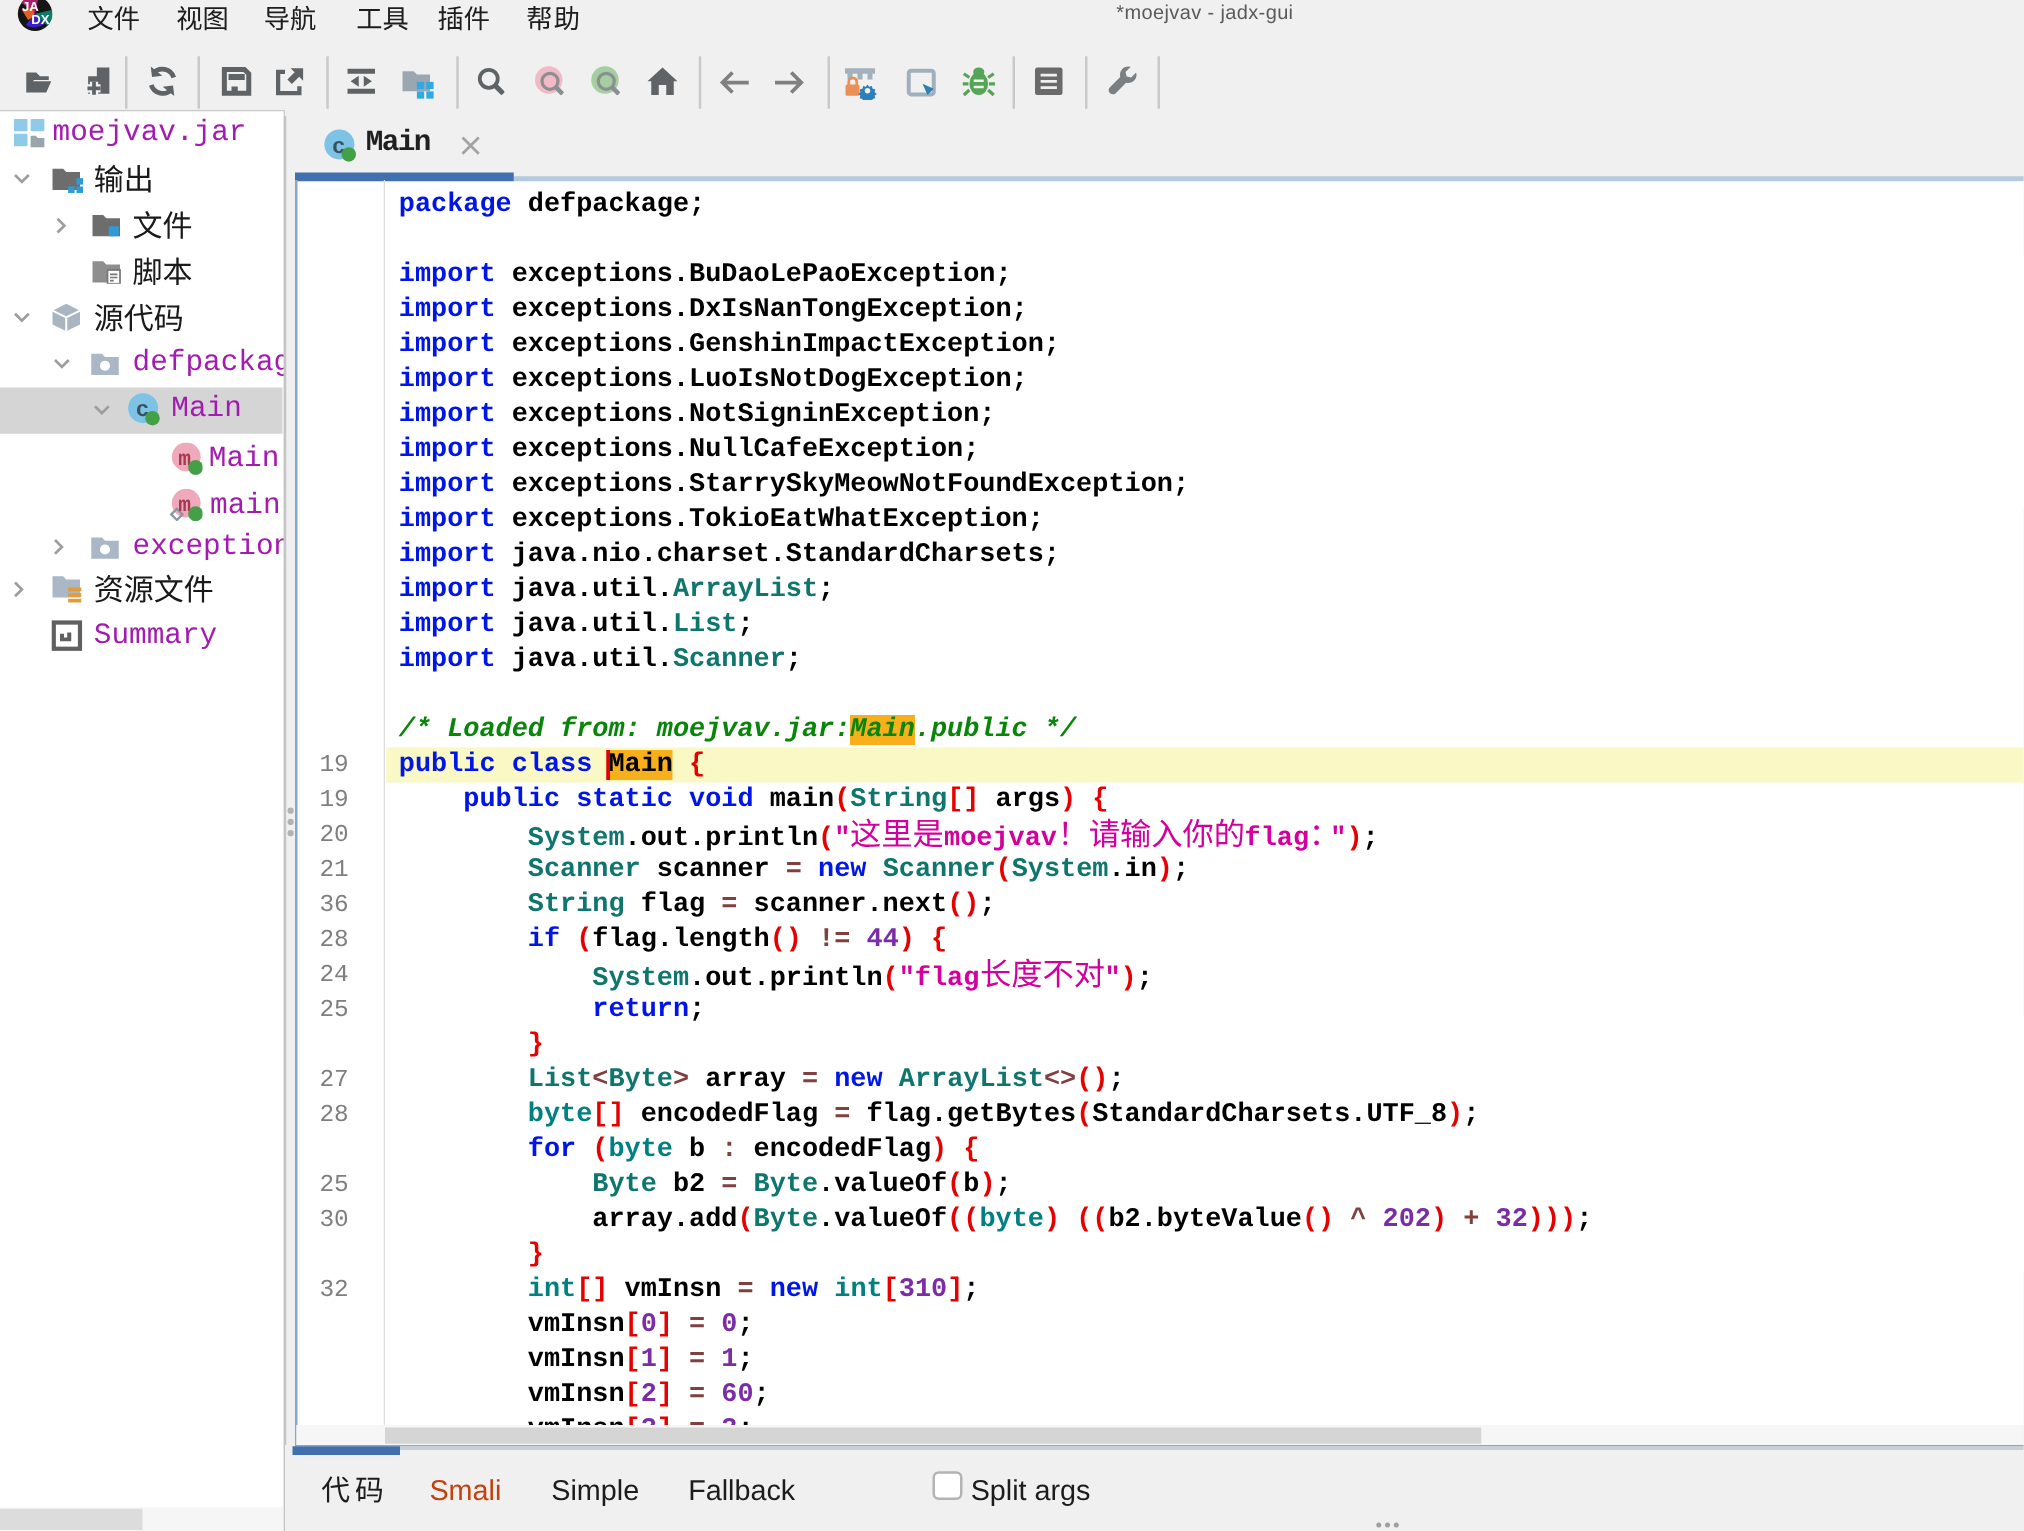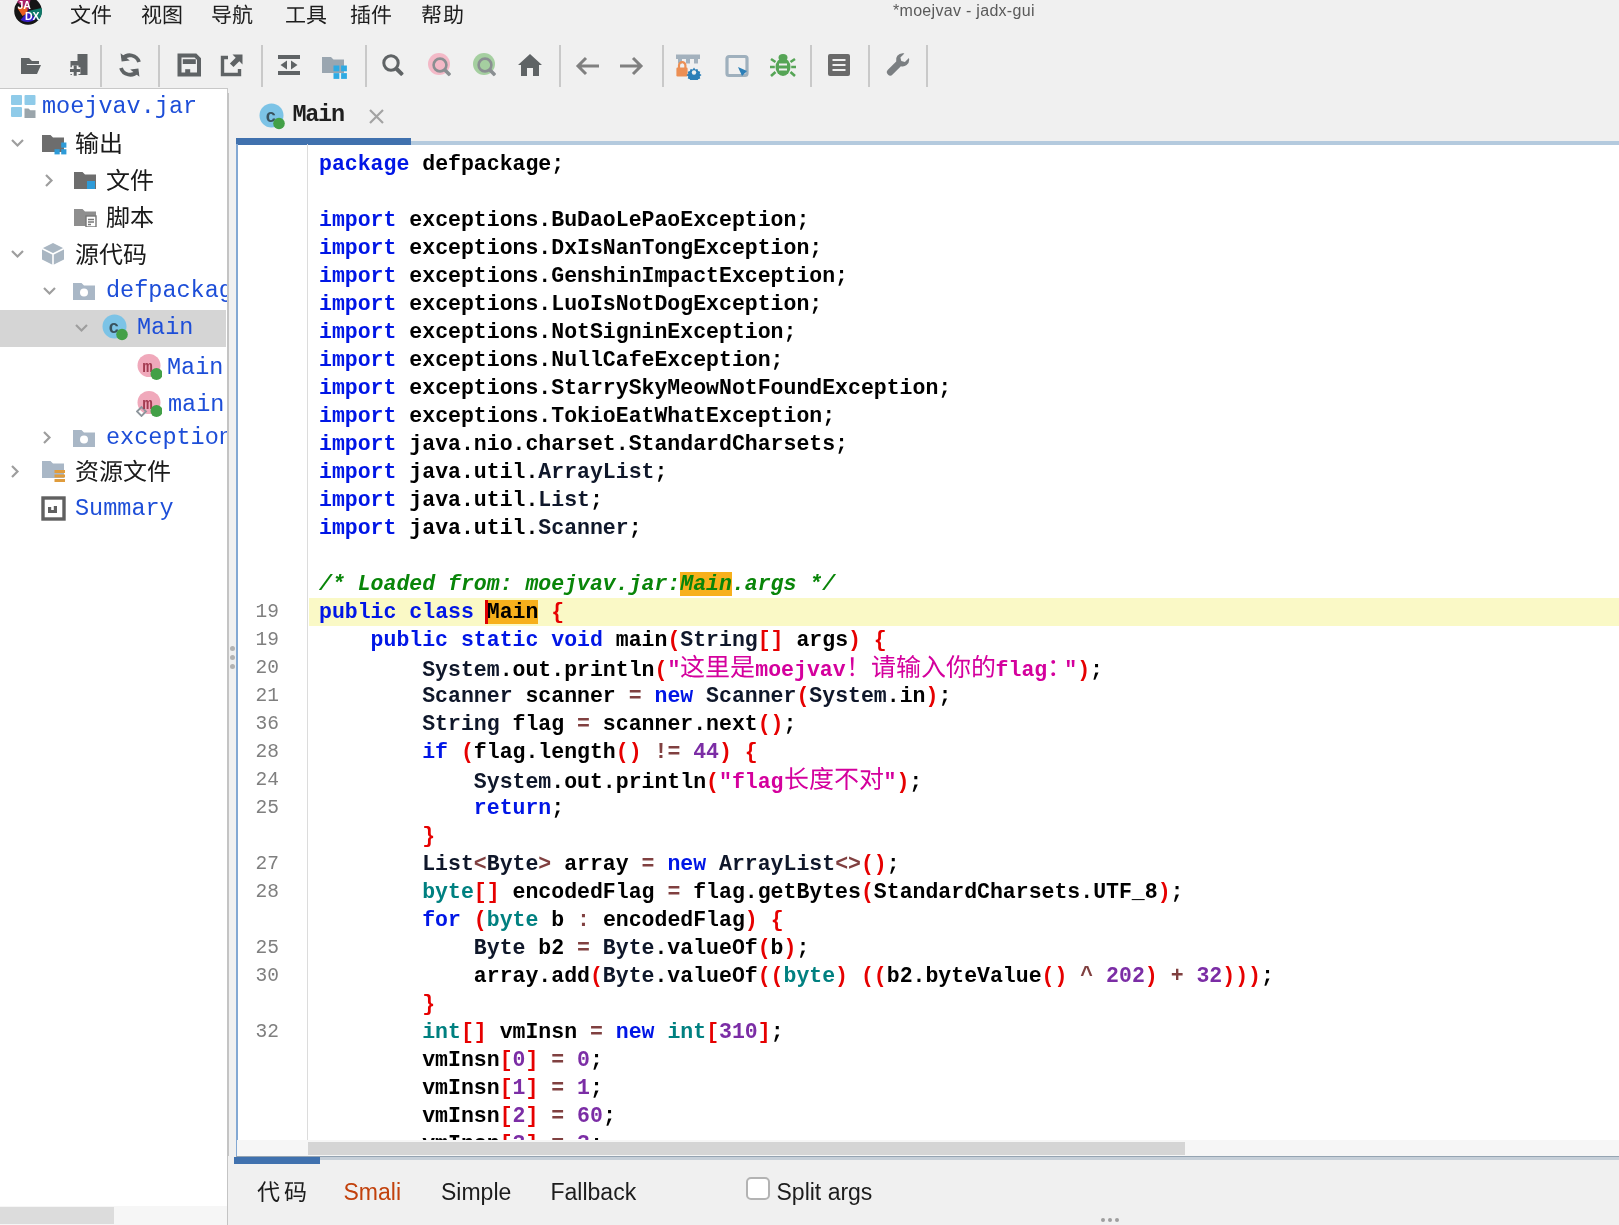--- a/index.html
+++ b/index.html
@@ -3,30 +3,30 @@
 *{margin:0;padding:0;box-sizing:border-box}
 html,body{width:1619px;height:1225px;overflow:hidden;background:#f0f0f0;
   font-family:"Liberation Sans",sans-serif;position:relative}
 .ab{position:absolute}
 .cj{display:inline-block}
 
 .cl{position:absolute;left:319px;white-space:pre;font:bold 21.5px/28px "Liberation Mono",monospace;color:#000;z-index:5}
 .cl .cj{vertical-align:-3px;margin-right:0}
 .ln{position:absolute;left:237px;width:42px;text-align:right;font:19.5px/28px "Liberation Mono",monospace;color:#7f7f7f;z-index:5}
 .k{color:#0016e6}
-.t{color:#0f172a}
+.t{color:#0f766e}
 .y{color:#008080}
 .s{color:#d4009d}
 .n{color:#7b2da5}
 .c{color:#098509;font-style:italic}
 .o{color:#804040}
 .p{color:#e60000}
 .mk{background:#f7b01c;color:#000}
 .c.mk{color:#098509}
-.tt{position:absolute;font:23.5px/25px "Liberation Mono",monospace;color:#1d4ed8}
+.tt{position:absolute;font:23.5px/25px "Liberation Mono",monospace;color:#a21caf}
 </style></head>
 <body>
 <svg width="0" height="0" style="position:absolute">
     <defs>
       <path id="g6587" d="M423 57C453 106 485 173 497 214L580 187C566 146 531 81 501 33ZM50 216V290H206C265 442 344 573 447 680C337 772 202 840 36 887C51 905 75 940 83 958C250 904 389 832 502 734C615 834 751 908 915 953C928 932 950 900 967 884C807 844 671 773 560 679C661 576 738 448 796 290H954V216ZM504 627C410 532 336 418 284 290H711C661 425 592 536 504 627Z"></path>
       <path id="g4EF6" d="M317 539V612H604V960H679V612H953V539H679V318H909V245H679V52H604V245H470C483 200 494 152 504 105L432 90C409 221 367 350 309 433C327 442 359 460 373 471C400 429 425 376 446 318H604V539ZM268 44C214 195 126 345 32 443C45 460 67 499 75 517C107 483 137 443 167 400V958H239V283C277 213 311 139 339 65Z"></path>
       <path id="g89C6" d="M450 89V621H523V155H832V621H907V89ZM154 76C190 115 229 170 247 207L308 167C290 132 250 80 211 42ZM637 231V426C637 583 607 774 354 905C369 917 393 945 402 961C552 882 631 775 671 666V860C671 927 698 945 766 945H857C944 945 955 904 965 747C946 742 921 732 902 717C898 861 893 888 858 888H777C749 888 741 880 741 852V604H690C705 543 709 483 709 428V231ZM63 212V281H305C247 408 142 533 39 603C50 617 68 655 74 676C113 647 152 611 190 570V959H261V528C296 573 339 630 359 661L407 601C388 579 318 499 280 458C328 390 369 314 397 236L357 209L343 212Z"></path>
       <path id="g56FE" d="M375 601C455 618 557 653 613 681L644 630C588 604 487 571 407 555ZM275 728C413 745 586 785 682 819L715 763C618 731 445 692 310 677ZM84 84V960H156V918H842V960H917V84ZM156 851V152H842V851ZM414 172C364 254 278 332 192 383C208 393 234 416 245 428C275 408 306 384 337 357C367 389 404 419 444 446C359 486 263 516 174 534C187 548 203 577 210 595C308 572 413 535 508 484C591 529 686 563 781 584C790 566 809 540 823 527C735 511 647 484 569 448C644 399 707 342 749 274L706 249L695 252H436C451 233 465 214 477 194ZM378 317 385 310H644C608 349 560 384 506 415C455 386 411 353 378 317Z"></path>
       <path id="g5BFC" d="M211 698C274 750 345 827 374 879L430 829C399 780 331 710 270 659H648V869C648 884 642 889 622 890C603 890 531 891 457 889C468 908 480 936 484 956C580 956 641 956 677 945C713 935 725 915 725 871V659H944V589H725V511H648V589H62V659H256ZM135 110V372C135 466 185 486 350 486C387 486 709 486 749 486C875 486 908 462 921 359C898 356 868 347 848 336C840 410 826 424 744 424C674 424 397 424 344 424C233 424 213 413 213 371V318H826V80H135ZM213 146H752V251H213Z"></path>
       <path id="g822A" d="M200 288C222 333 248 393 259 432L309 410C297 373 271 314 248 269ZM198 596C224 644 256 709 269 750L320 727C305 687 273 624 245 575ZM596 51C621 99 652 164 665 206L738 181C723 140 692 77 665 29ZM439 206V274H949V206ZM527 372V590C527 694 515 828 417 923C435 931 464 952 475 964C579 862 597 708 597 591V439H769V831C769 900 773 917 788 931C802 944 822 949 841 949C852 949 875 949 886 949C904 949 922 946 934 937C946 928 954 915 959 895C963 875 967 818 968 772C950 767 930 756 917 745C916 795 915 834 913 852C911 868 908 877 904 881C900 884 892 885 884 885C877 885 865 885 860 885C853 885 848 884 844 881C841 877 839 862 839 836V372ZM346 221V476H176V221ZM40 476V538H110C110 663 104 820 34 930C50 937 80 955 92 967C165 852 176 673 176 538H346V871C346 883 341 887 329 887C317 888 279 888 236 887C246 904 256 934 258 952C320 952 356 951 381 939C404 928 412 907 412 871V159H265C278 126 293 86 306 48L230 33C223 69 211 120 199 159H110V476Z"></path>
@@ -370,21 +370,21 @@
     <div class="cl" style="top:262px"><span class="k">import</span> exceptions.GenshinImpactException;</div>
     <div class="cl" style="top:290px"><span class="k">import</span> exceptions.LuoIsNotDogException;</div>
     <div class="cl" style="top:318px"><span class="k">import</span> exceptions.NotSigninException;</div>
     <div class="cl" style="top:346px"><span class="k">import</span> exceptions.NullCafeException;</div>
     <div class="cl" style="top:374px"><span class="k">import</span> exceptions.StarrySkyMeowNotFoundException;</div>
     <div class="cl" style="top:402px"><span class="k">import</span> exceptions.TokioEatWhatException;</div>
     <div class="cl" style="top:430px"><span class="k">import</span> java.nio.charset.StandardCharsets;</div>
     <div class="cl" style="top:458px"><span class="k">import</span> java.util.<span class="t">ArrayList</span>;</div>
     <div class="cl" style="top:486px"><span class="k">import</span> java.util.<span class="t">List</span>;</div>
     <div class="cl" style="top:514px"><span class="k">import</span> java.util.<span class="t">Scanner</span>;</div>
-    <div class="cl" style="top:570px"><span class="c">/* Loaded from: moejvav.jar:</span><span class="c mk">Main</span><span class="c">.args */</span></div>
+    <div class="cl" style="top:570px"><span class="c">/* Loaded from: moejvav.jar:</span><span class="c mk">Main</span><span class="c">.public */</span></div>
     <div class="cl" style="top:598px"><span class="k">public</span> <span class="k">class</span> <span class="mk">Main</span> <span class="p">{</span></div>
     <div class="ln" style="top:598px">19</div>
     <div class="cl" style="top:626px">    <span class="k">public</span> <span class="k">static</span> <span class="k">void</span> main<span class="p">(</span><span class="t">String</span><span class="p">[]</span> args<span class="p">)</span> <span class="p">{</span></div>
     <div class="ln" style="top:626px">19</div>
     <div class="cl" style="top:654px">        <span class="t">System</span>.out.println<span class="p">(</span><span class="s">"<svg class="cj " style="width:25px;height:25px;vertical-align:-3px" viewBox="0 0 1000 1000">
           <use href="#g8FD9" fill="currentColor"></use>
         </svg><svg class="cj " style="width:25px;height:25px;vertical-align:-3px" viewBox="0 0 1000 1000">
           <use href="#g91CC" fill="currentColor"></use>
         </svg><svg class="cj " style="width:25px;height:25px;vertical-align:-3px" viewBox="0 0 1000 1000">
           <use href="#g662F" fill="currentColor"></use>

